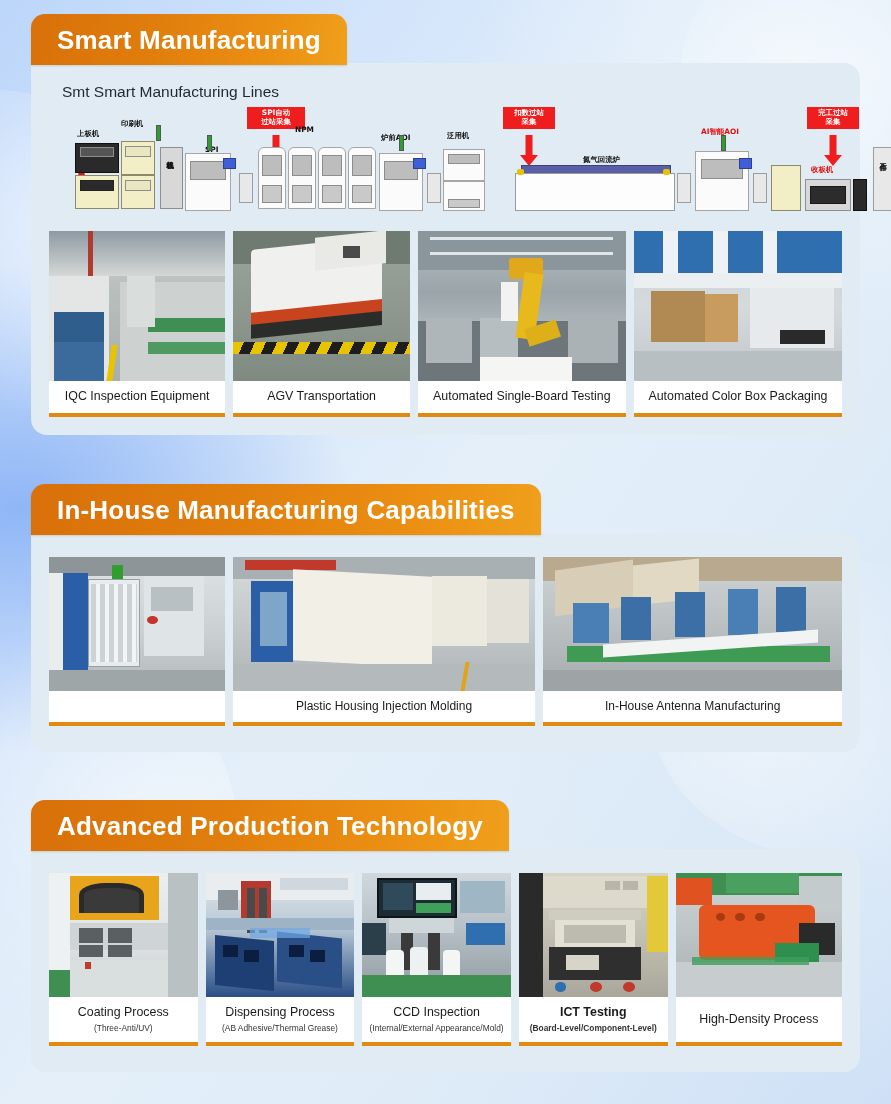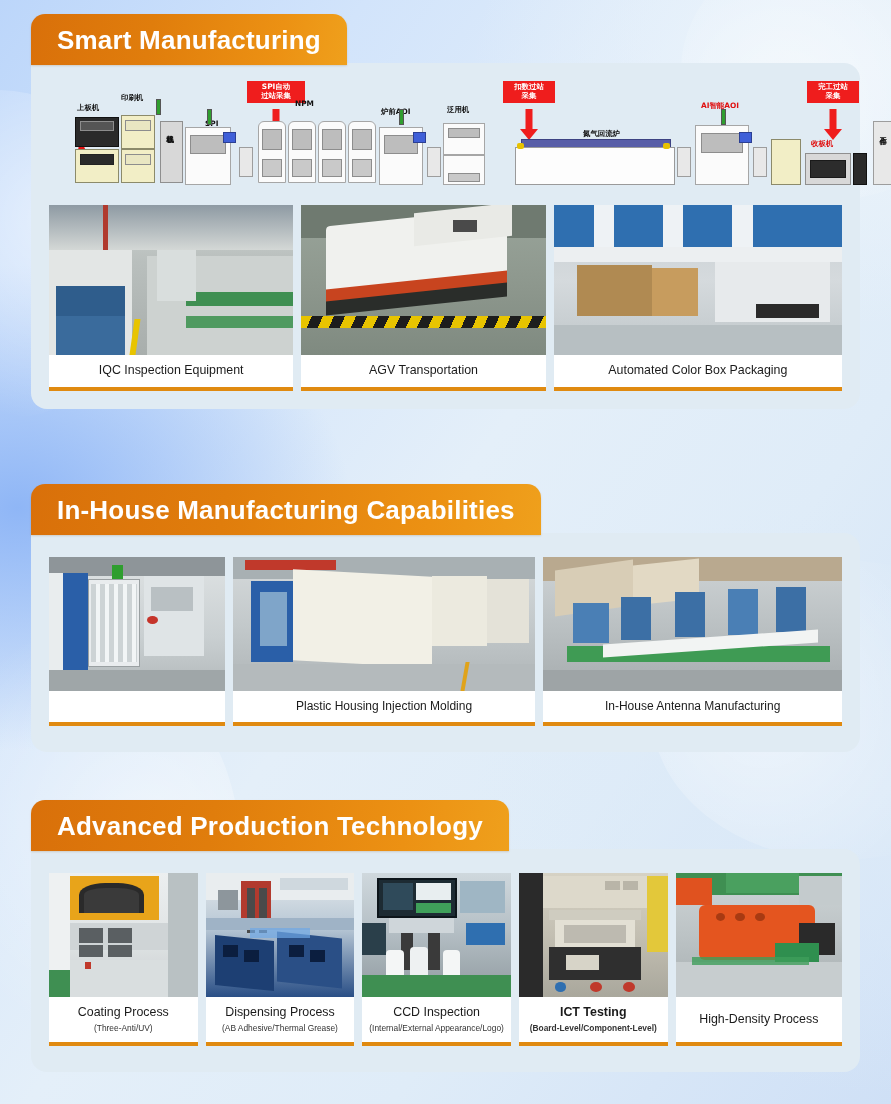--- a/index.html
+++ b/index.html
@@ -133,20 +133,21 @@
 <body>
 
 <div class="swoosh sw1"></div>
 <div class="swoosh sw2"></div>
 <div class="swoosh sw3"></div>
 <div class="swoosh sw4"></div>
 
 <div class="section s1">
   <div class="sec-header">Smart Manufacturing</div>
   <div class="sec-panel">
+    <div class="panel-title">Smt Smart Manufacturing Lines</div>
 
     <div class="line-wrap">
 
       <div class="lbl" style="left:22px; top:22px;">上板机</div>
       <div class="lbl" style="left:66px; top:12px;">印刷机</div>
       <div class="lbl red vert" style="left:22px; top:58px; font-size:7px;">叠板机</div>
 
       <div class="mach dark" style="left:20px; bottom:52px; width:44px; height:30px;">
           <span class="win" style="background:#555;"></span>
         </div>
@@ -285,20 +286,41 @@
             <i style="left:46%;top:2%;width:40%;height:22%;background:#e9eae6;transform:skewY(-6deg);"></i>
             <i style="left:62%;top:10%;width:10%;height:8%;background:#4a4a4a;"></i>
             <i style="left:0;top:74%;width:100%;height:8%;background:repeating-linear-gradient(115deg,#e8c400 0 10px,#1d1d1d 10px 20px);"></i>
           </div>
         </div>
         <div class="cap">
           <div class="t">AGV Transportation</div>
         </div>
       </div>
 
+      <div class="card" style="flex:1.18 1 0;">
+        <div class="photo">
+          <div class="ph" style="background:linear-gradient(180deg,#b9c2c6 0%,#9aa4a9 40%,#cfd5d6 100%);">
+            <i style="left:0;top:0;width:100%;height:26%;background:#8b969c;"></i>
+            <i style="left:6%;top:4%;width:88%;height:3px;background:#dfe7ea;"></i>
+            <i style="left:6%;top:14%;width:88%;height:3px;background:#dfe7ea;"></i>
+            <i style="left:0;top:60%;width:100%;height:40%;background:#6d767b;"></i>
+            <i style="left:4%;top:58%;width:22%;height:30%;background:#aeb6ba;"></i>
+            <i style="left:30%;top:58%;width:18%;height:30%;background:#b6bec2;"></i>
+            <i style="left:72%;top:56%;width:24%;height:32%;background:#aab2b6;"></i>
+            <i style="left:44%;top:18%;width:16%;height:14%;background:#e0a81a;border-radius:3px;"></i>
+            <i style="left:49%;top:28%;width:9%;height:44%;background:#e8b91c;transform:rotate(8deg);"></i>
+            <i style="left:52%;top:62%;width:16%;height:12%;background:#ddb01a;transform:rotate(-18deg);"></i>
+            <i style="left:40%;top:34%;width:8%;height:26%;background:#f2f3f0;"></i>
+            <i style="left:30%;top:84%;width:44%;height:16%;background:#f5f6f4;"></i>
+          </div>
+        </div>
+        <div class="cap">
+          <div class="t">Automated Single-Board Testing</div>
+        </div>
+      </div>
 
       <div class="card" style="flex:1.18 1 0;">
         <div class="photo">
           <div class="ph" style="background:linear-gradient(180deg,#c6cdd1 0%,#d5dadd 50%,#bfc6c9 100%);">
             <i style="left:0;top:0;width:100%;height:30%;background:#2f6fb0;"></i>
             <i style="left:14%;top:0;width:7%;height:30%;background:#eef2f5;"></i>
             <i style="left:38%;top:0;width:7%;height:30%;background:#eef2f5;"></i>
             <i style="left:62%;top:0;width:7%;height:30%;background:#eef2f5;"></i>
             <i style="left:0;top:28%;width:100%;height:10%;background:#eceff1;"></i>
             <i style="left:8%;top:40%;width:26%;height:34%;background:#b08a52;"></i>
@@ -447,21 +469,21 @@
             <i style="left:44%;top:48%;width:8%;height:30%;background:#3a3a3a;"></i>
             <i style="left:16%;top:62%;width:12%;height:28%;background:#f4f6f6;border-radius:4px;"></i>
             <i style="left:32%;top:60%;width:12%;height:30%;background:#eef1f2;border-radius:4px;"></i>
             <i style="left:54%;top:62%;width:12%;height:28%;background:#f4f6f6;border-radius:4px;"></i>
             <i style="left:70%;top:40%;width:26%;height:18%;background:#2f6fb0;"></i>
             <i style="left:0;top:82%;width:100%;height:18%;background:#3f8f52;"></i>
           </div>
         </div>
         <div class="cap">
           <div class="t">CCD Inspection</div>
-          <div class="sub">(Internal/External Appearance/Logo)</div>
+          <div class="sub">(Internal/External Appearance/Mold)</div>
         </div>
       </div>
 
       <div class="card" style="flex:1 1 0;font-weight:bold;">
         <div class="photo">
           <div class="ph" style="background:linear-gradient(180deg,#d6d2c4 0%,#c3bfb2 50%,#a9a79c 100%);">
             <i style="left:0;top:0;width:16%;height:100%;background:#2a2a2a;"></i>
             <i style="left:16%;top:2%;width:70%;height:26%;background:#ddd9cb;"></i>
             <i style="left:58%;top:6%;width:10%;height:8%;background:#b9b5a8;"></i>
             <i style="left:70%;top:6%;width:10%;height:8%;background:#b9b5a8;"></i>

